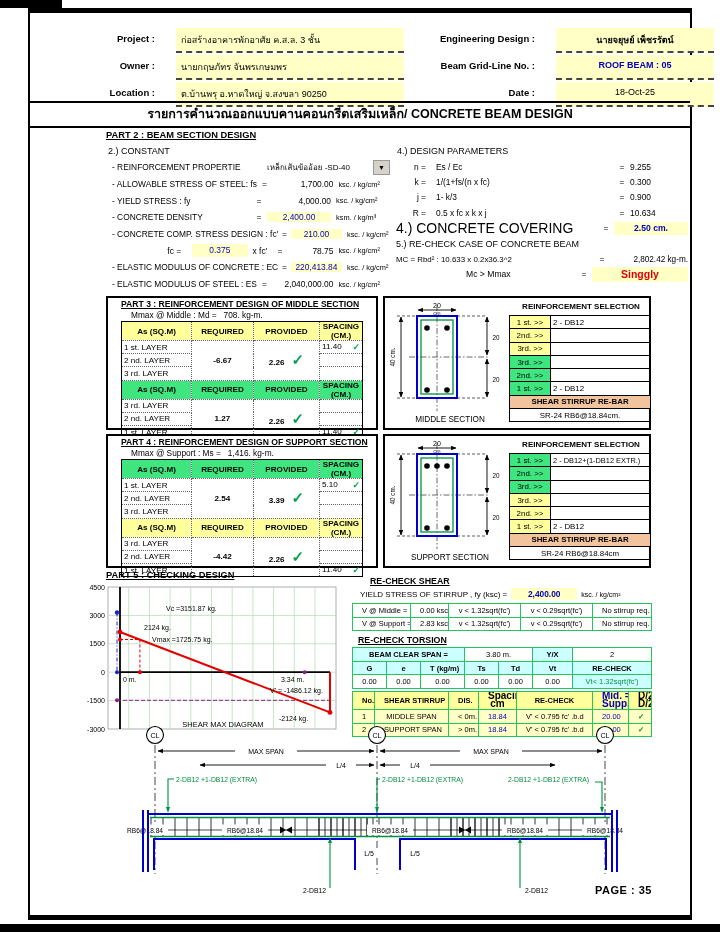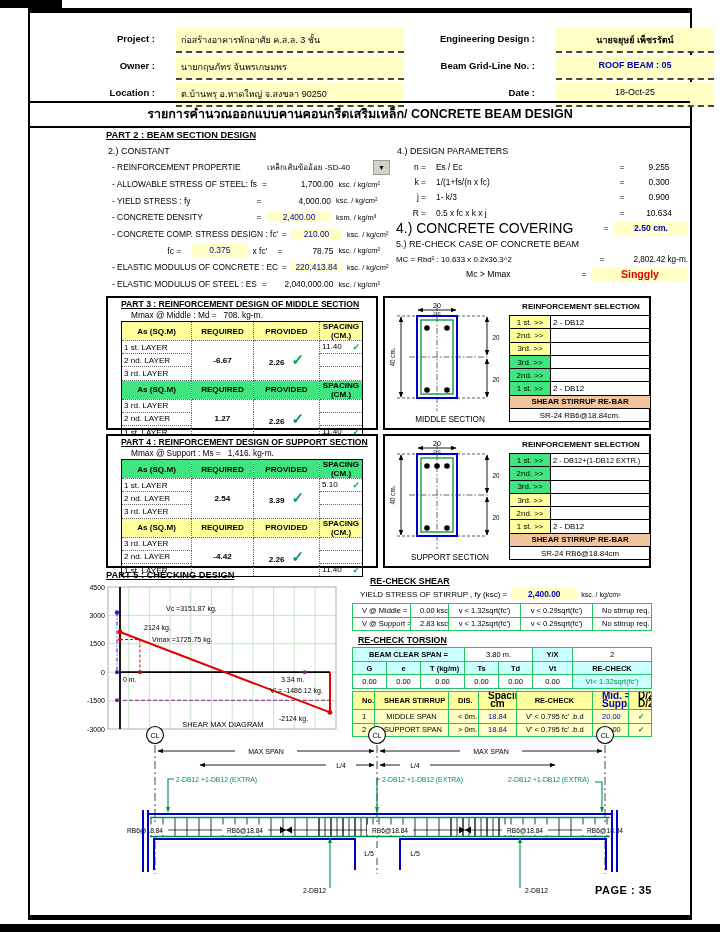--- a/index.html
+++ b/index.html
@@ -32,21 +32,21 @@
   .yv{background:#FFFFC6;color:#0000BB;text-align:center;}
   .dd{width:98px;font-size:8px;white-space:nowrap;overflow:hidden;}
   .ddbtn{width:15px;height:13px;background:#D6D2CA;border:1px solid #999;font-size:7px;
          line-height:13px;text-align:center;margin-left:8px;cursor:default;}
   
   .prows{position:absolute;left:396px;top:159px;width:292px;}
   .prow{display:flex;align-items:center;height:15.4px;}
   .psym{width:30px;text-align:right;font-size:8.4px;}
   .pform{flex:1;padding-left:10px;font-size:8.4px;white-space:nowrap;}
   .pe{width:16px;text-align:center;font-size:8.4px;}
-  .pv{width:58px;text-align:center;font-size:8.4px;}
+  .pv{width:58px;text-align:left;font-size:8.4px;}
   .covval{width:74px;font-size:8.6px;font-weight:bold;background:#FFFFC6;color:#0000BB;text-align:center;height:13px;line-height:13px;}
   .singgly{width:96px;background:#FFFFC6;color:#E00000;font-weight:bold;font-size:10.5px;text-align:center;height:15px;line-height:15px;}
   
   .p34{position:absolute;left:106px;width:545px;height:134px;display:flex;gap:5px;}
   .pbox{width:272px;border:2px solid #000;padding:1px 13px;box-sizing:border-box;background:#fff;}
   .psub{font-size:8.3px;padding-left:10px;margin:1px 0;}
   .ptable{border-collapse:collapse;width:100%;border:1.5px solid #000;table-layout:fixed;}
   .ptable td{border:1px dotted #666;font-size:8.1px;height:12.2px;padding:0 2px;overflow:hidden;}
   .ptable tr.th td{font-weight:bold;text-align:center;}
   .ptable tr.y td{background:#FFFF9C;}

